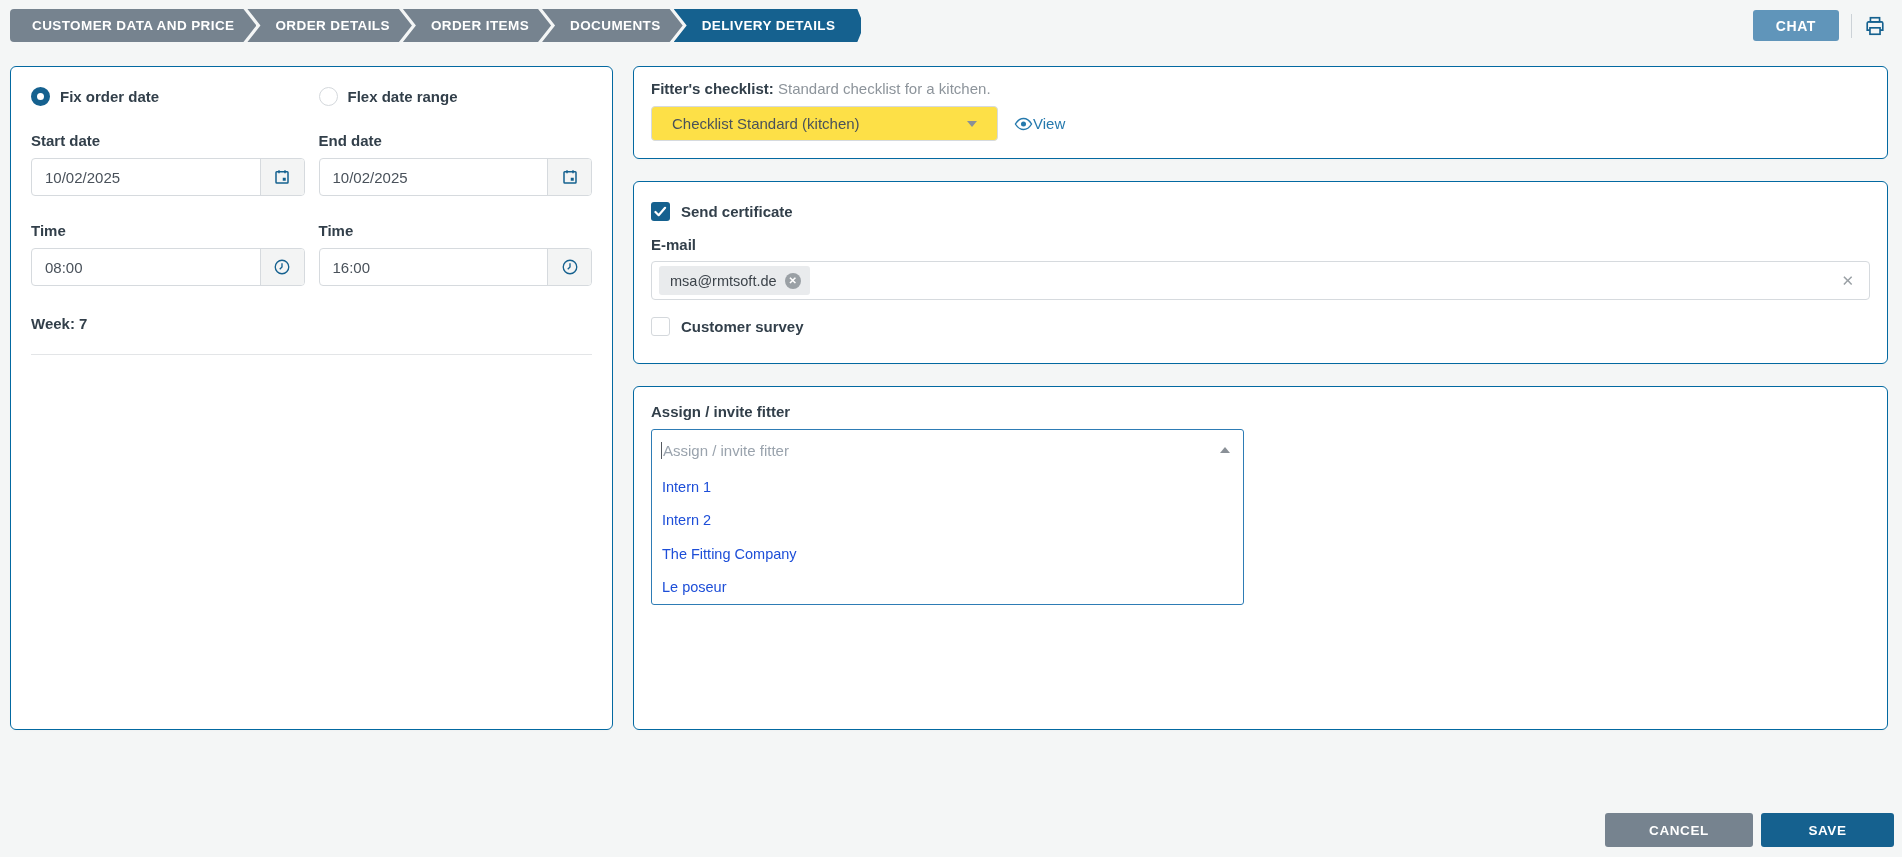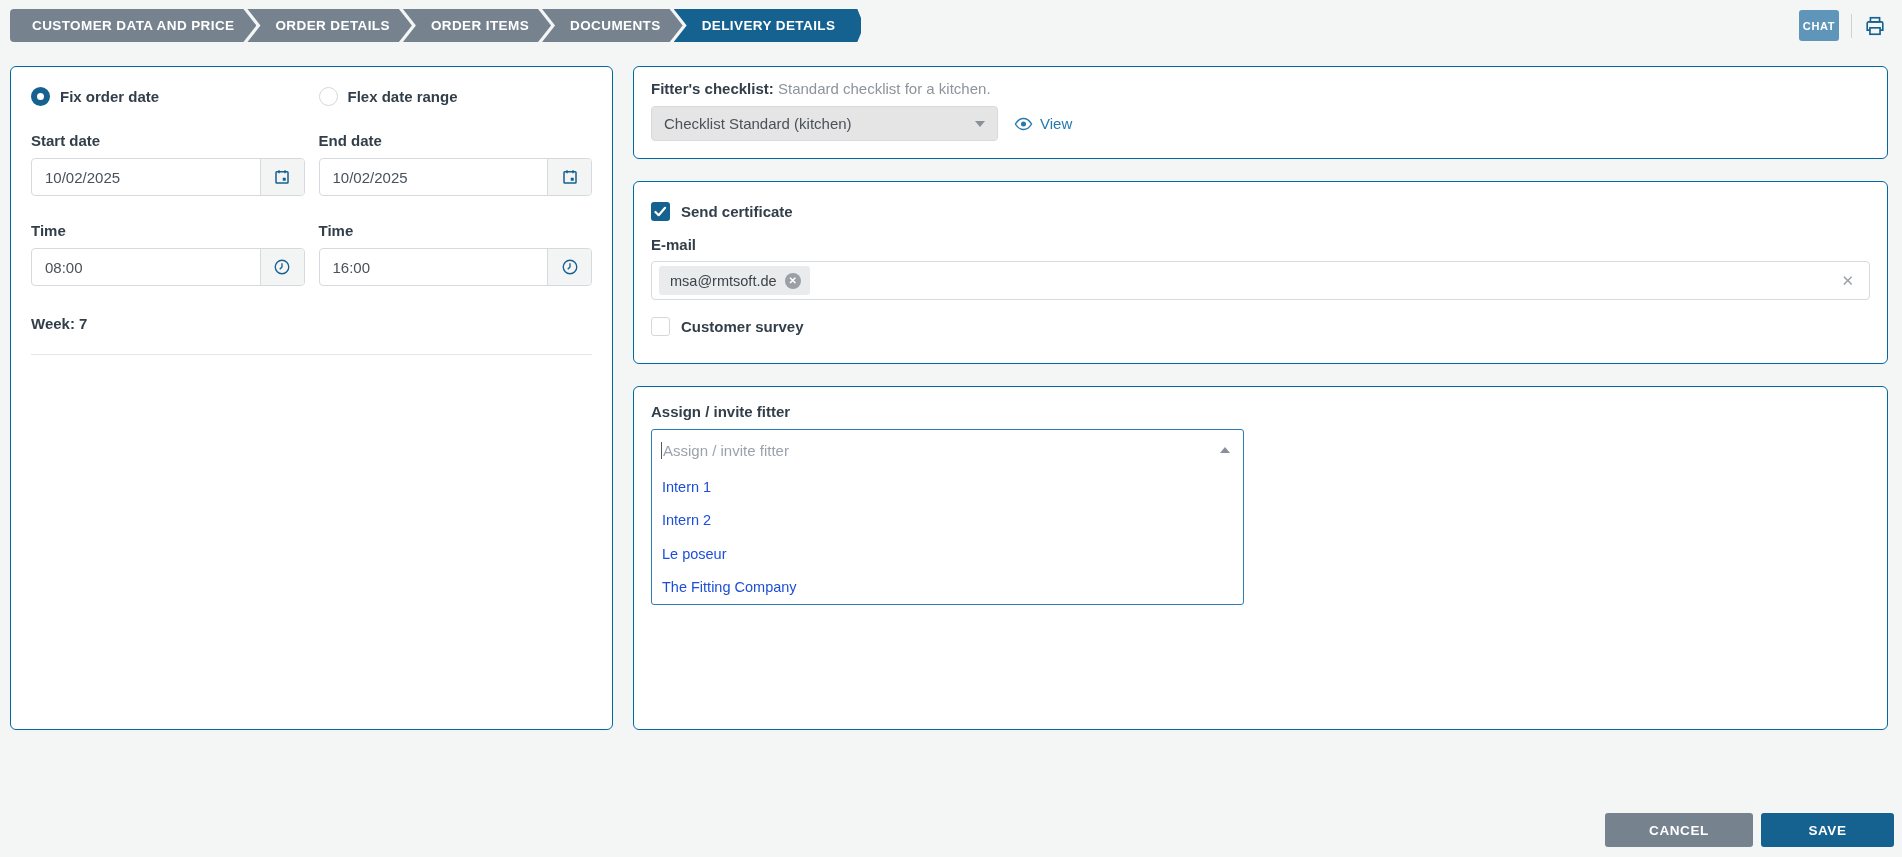--- a/index.html
+++ b/index.html
@@ -31,22 +31,22 @@
     clip-path:polygon(0 0, calc(100% - 13px) 0, 100% 50%, calc(100% - 13px) 100%, 0 100%);
   }
   .step.active {
     background:#15618f;
     clip-path:polygon(0 0, calc(100% - 4px) 0, 100% 30%, 100% 70%, calc(100% - 4px) 100%, 0 100%, 13px 50%);
     padding-right:26px;
   }
   .top-right { display:flex; align-items:center; gap:12px; padding-top:1px; }
   .chat-btn {
     background:#6095ba; color:#fff; border:none; border-radius:3px;
-    font-family:inherit; font-size:11px; font-weight:bold; letter-spacing:.6px;
-    height:31px; padding:0 4px; cursor:pointer;
+    font-family:inherit; font-size:14px; font-weight:bold; letter-spacing:.6px;
+    height:31px; padding:0 23px; cursor:pointer;
   }
   .v-sep { width:1px; height:24px; background:#ccd2d7; }
   .print-btn { background:none; border:none; cursor:pointer; display:flex; align-items:center; }
 
   
   .main {
     position:absolute; top:66px; left:10px; right:14px;
     display:flex; gap:20px;
   }
   .panel {
@@ -87,32 +87,32 @@
   .divider { border-top:1px solid #e3e5e7; margin-top:22px; }
 
   
   .checklist-head { font-size:15px; margin-bottom:9px; }
   .checklist-head .strong { font-weight:bold; color:#323f4a; }
   .checklist-head .desc { color:#8d949b; }
   .checklist-row { display:flex; align-items:center; gap:16px; }
   .select-box {
     width:347px; height:35px; border:1px solid #d6dade; border-radius:4px;
     display:flex; align-items:center; justify-content:space-between;
-    padding:0 12px; font-size:15px; color:#49515a; cursor:pointer; background:#e5e5e5;
+    padding:0 20px; font-size:15px; color:#49515a; cursor:pointer; background:#fde047;
   }
   .caret-down {
     width:0; height:0; border-left:5px solid transparent; border-right:5px solid transparent;
     border-top:6px solid #8a9097;
   }
   .caret-up {
     width:0; height:0; border-left:5px solid transparent; border-right:5px solid transparent;
     border-bottom:6px solid #8a9097;
   }
   .view-link {
-    display:flex; align-items:center; gap:7px; color:#2579ad; font-size:15px;
+    display:flex; align-items:center; color:#2579ad; font-size:15px;
     text-decoration:none; cursor:pointer;
   }
 
   
   .check-row { display:flex; align-items:center; gap:11px; cursor:pointer; }
   .checkbox { width:19px; height:19px; border-radius:3px; flex:0 0 19px;
     display:flex; align-items:center; justify-content:center; }
   .checkbox.checked { background:#15618f; }
   .checkbox.unchecked { background:#fff; border:1px solid #d4d8dc; }
   .email-label { font-size:15px; font-weight:bold; margin:15px 0 8px 0; }
@@ -319,22 +319,22 @@
       <div class="fitter-label">Assign / invite fitter</div>
       <div class="combo-wrap">
         <div class="combo-input">
           <span class="text-caret"></span>
           <span class="combo-placeholder">Assign / invite fitter</span>
           <span class="caret-up"></span>
         </div>
         <div>
           <div class="option">Intern 1</div>
           <div class="option">Intern 2</div>
+          <div class="option">The Fitting Company</div>
           <div class="option">Le poseur</div>
-          <div class="option">The Fitting Company</div>
         </div>
       </div>
     </div>
 
   </div>
 </div>
 
 <div class="footer">
   <button class="btn btn-cancel">CANCEL</button>
   <button class="btn btn-save">SAVE</button>

